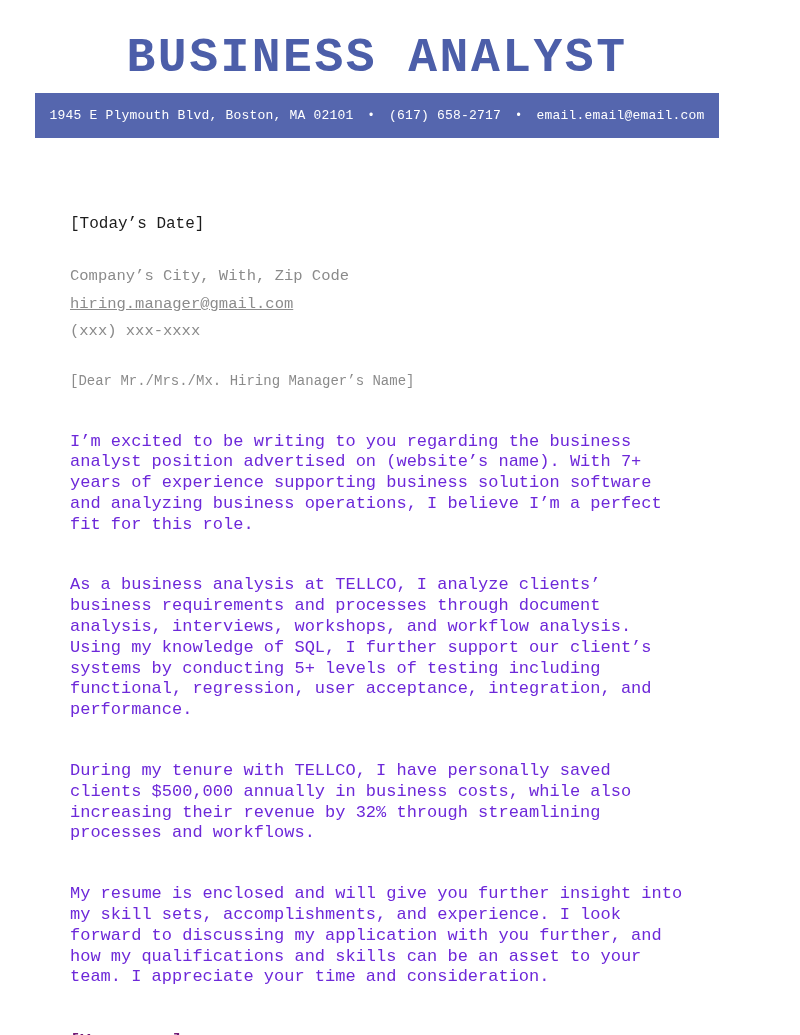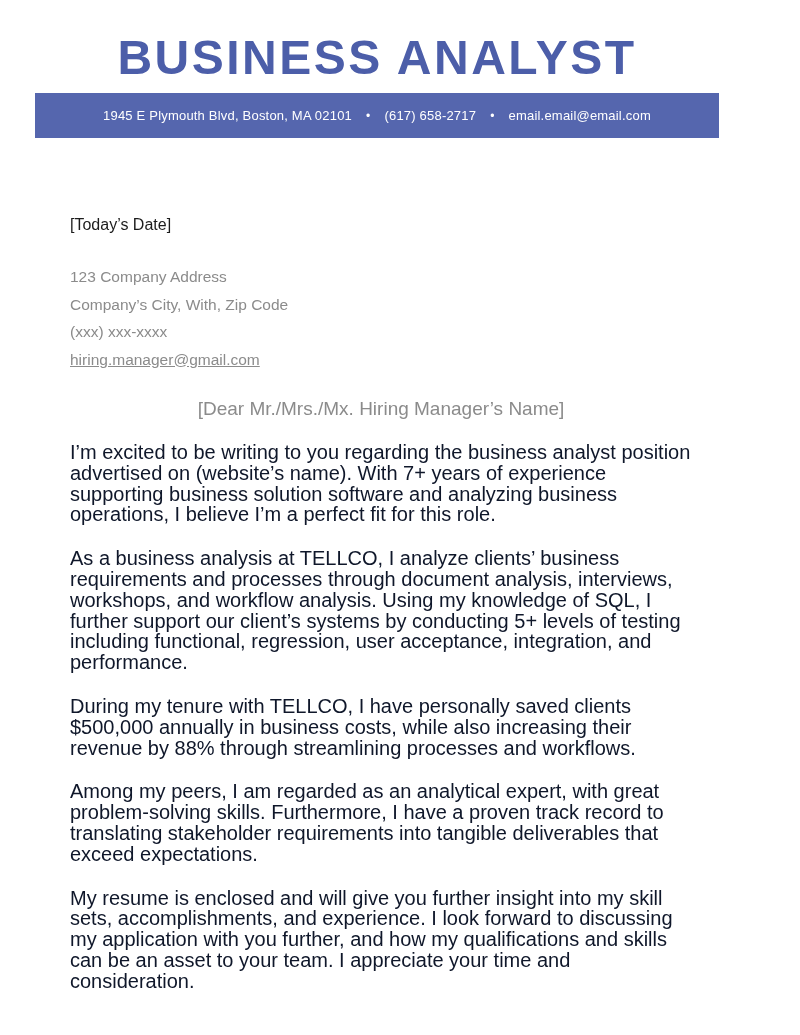--- a/index.html
+++ b/index.html
@@ -5,21 +5,21 @@
   html, body {
     margin: 0;
     padding: 0;
     background: #ffffff;
   }
   .page {
     position: relative;
     width: 754px;
     height: 1035px;
     background: #ffffff;
-    font-family: Liberation Sans, sans-serif;
+    font-family: Liberation Mono, monospace;
     overflow: hidden;
   }
   .page-title {
     margin: 0;
     padding-top: 30px;
     text-align: center;
     font-size: 48px;
     line-height: 56px;
     font-weight: bold;
     letter-spacing: 2.5px;
@@ -58,31 +58,30 @@
   .recipient p {
     margin: 0;
   }
   .email-link {
     color: #8b8b8b;
     text-decoration: underline;
     cursor: pointer;
   }
   .salutation {
     margin: 25px 0 0 0;
-    font-size: 19px;
+    font-size: 14px;
     line-height: 21px;
     color: #8b8b8b;
-    text-align: center;
   }
   .body-p {
-    margin: 23px 0 0 0;
+    margin: 40px 0 0 0;
     max-width: 668px;
-    font-size: 20px;
+    font-size: 17px;
     line-height: 20.8px;
-    color: #0f172a;
+    color: #6d28d9;
   }
   .closing {
     margin: 20px 0 0 0;
     font-size: 15.5px;
     line-height: 21px;
     color: #8b8b8b;
   }
   .signature {
     margin: 42px 0 0 0;
     font-size: 17px;
@@ -104,35 +103,33 @@
     <span>(617) 658-2717</span>
     <span class="sep">•</span>
     <span>email.email@email.com</span>
   </div>
 
   <div class="letter">
 
     <p class="date">[Today’s Date]</p>
 
     <div class="recipient">
-      <p>123 Company Address</p>
       <p>Company’s City, With, Zip Code</p>
+      <p><a class="email-link">hiring.manager@gmail.com</a></p>
       <p>(xxx) xxx-xxxx</p>
-      <p><a class="email-link">hiring.manager@gmail.com</a></p>
     </div>
 
     <p class="salutation">[Dear Mr./Mrs./Mx. Hiring Manager’s Name]</p>
 
     <p class="body-p">I’m excited to be writing to you regarding the business analyst position advertised on (website’s name). With 7+ years of experience supporting business solution software and analyzing business operations, I believe I’m a perfect fit for this role.</p>
 
     <p class="body-p">As a business analysis at TELLCO, I analyze clients’ business requirements and processes through document analysis, interviews, workshops, and workflow analysis. Using my knowledge of SQL, I further support our client’s systems by conducting 5+ levels of testing including functional, regression, user acceptance, integration, and performance.</p>
 
-    <p class="body-p">During my tenure with TELLCO, I have personally saved clients $500,000 annually in business costs, while also increasing their revenue by 88% through streamlining processes and workflows.</p>
+    <p class="body-p">During my tenure with TELLCO, I have personally saved clients $500,000 annually in business costs, while also increasing their revenue by 32% through streamlining processes and workflows.</p>
 
-    <p class="body-p">Among my peers, I am regarded as an analytical expert, with great problem-solving skills. Furthermore, I have a proven track record to translating stakeholder requirements into tangible deliverables that exceed expectations.</p>
 
     <p class="body-p">My resume is enclosed and will give you further insight into my skill sets, accomplishments, and experience. I look forward to discussing my application with you further, and how my qualifications and skills can be an asset to your team. I appreciate your time and consideration.</p>
 
 
     <p class="signature">[Your name]</p>
 
   </div>
 
 </div>
 

